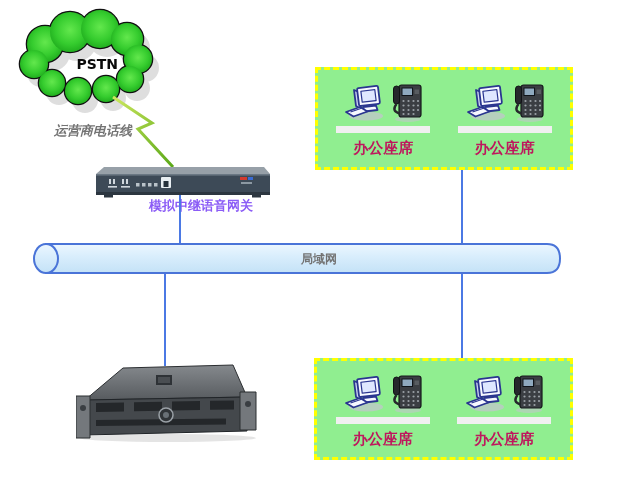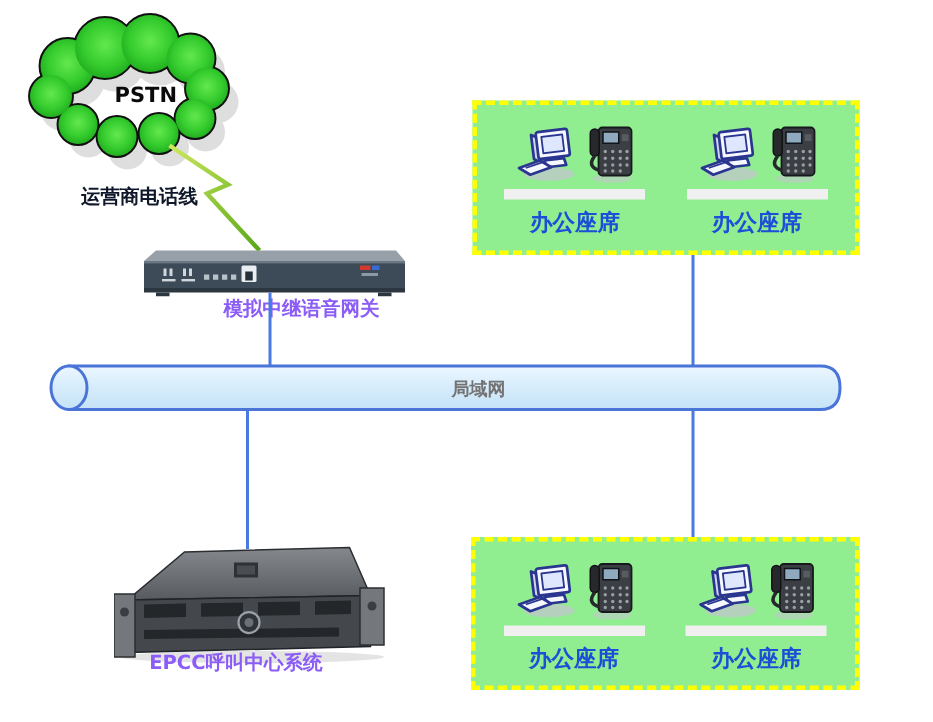--- a/index.html
+++ b/index.html
@@ -2,33 +2,33 @@
 <html><head>
 <meta charset="utf-8">
 <style>
   html,body{margin:0;padding:0;background:#ffffff;}
   .canvas{
     position:relative;width:622px;height:481px;background:#ffffff;overflow:hidden;
     font-family:"DejaVu Sans","Liberation Sans",sans-serif;
   }
   .abs{position:absolute;}
   .lbl{position:absolute;text-align:right;white-space:nowrap;}
-  .lbl-black{color:#0f172a;font-weight:bold;font-size:13px;}
+  .lbl-black{color:#737373;font-weight:bold;font-size:13px;font-style:italic;}
   .lbl-red{color:#8b5cf6;font-weight:bold;font-size:13px;}
   .lbl-lan{color:#737373;font-weight:bold;font-size:12px;}
   .connector{position:absolute;width:2px;background:#4b79e4;}
   .agent-box{
     position:absolute;background:#90ee90;border:3px dashed #ffff00;
     box-sizing:border-box;display:flex;justify-content:space-evenly;align-items:flex-start;
     padding-top:9px;
   }
   .seat{display:flex;flex-direction:column;align-items:center;width:112px;}
   .seat-icons{display:flex;align-items:flex-end;gap:2px;height:44px;}
   .seat-bar{width:94px;height:7px;background:#f0f0f0;margin-top:3px;}
-  .seat-label{margin-top:6px;font-size:15px;font-weight:bold;color:#1d4ed8;}
+  .seat-label{margin-top:6px;font-size:15px;font-weight:bold;color:#be185d;}
   svg{display:block;}
 </style>
 </head>
 <body>
 
 <svg width="0" height="0" style="position:absolute" aria-hidden="true">
   <defs>
     <symbol id="sym-computer" viewBox="0 0 46 40">
       <ellipse cx="24" cy="33" rx="17" ry="4.5" fill="#c2c6cc" opacity="0.75"></ellipse>
       <g stroke="#2a3590" stroke-width="1.8" stroke-linejoin="round">
@@ -197,21 +197,20 @@
       <polygon points="134,42.8 158,42.4 158,51.4 134,51.8"></polygon>
       <polygon points="20,62 150,60.4 150,66.4 20,68"></polygon>
     </g>
     <circle cx="90" cy="57" r="7" fill="#303438" stroke="#9aa0a6" stroke-width="1.5"></circle>
     <circle cx="90" cy="57" r="3" fill="#697076"></circle>
     <polygon points="0,38 14,38 14,80 0,80" fill="#74787c" stroke="#2b2e31" stroke-width="1"></polygon>
     <polygon points="164,34 180,34 180,72 164,72" fill="#74787c" stroke="#2b2e31" stroke-width="1"></polygon>
     <circle cx="7" cy="50" r="3" fill="#3a3e42"></circle>
     <circle cx="172" cy="46" r="3" fill="#3a3e42"></circle>
   </svg>
-  <div class="lbl lbl-red" style="left:85px;top:433px;width:130px">EPCC呼叫中心系统</div>
 
   <div class="agent-box" style="left:315px;top:67px;width:258px;height:103px">
     <div class="seat">
       <div class="seat-icons">
         <svg width="46" height="40">
             <use href="#sym-computer"></use>
           </svg>
         <svg width="34" height="40">
             <use href="#sym-phone"></use>
           </svg>

